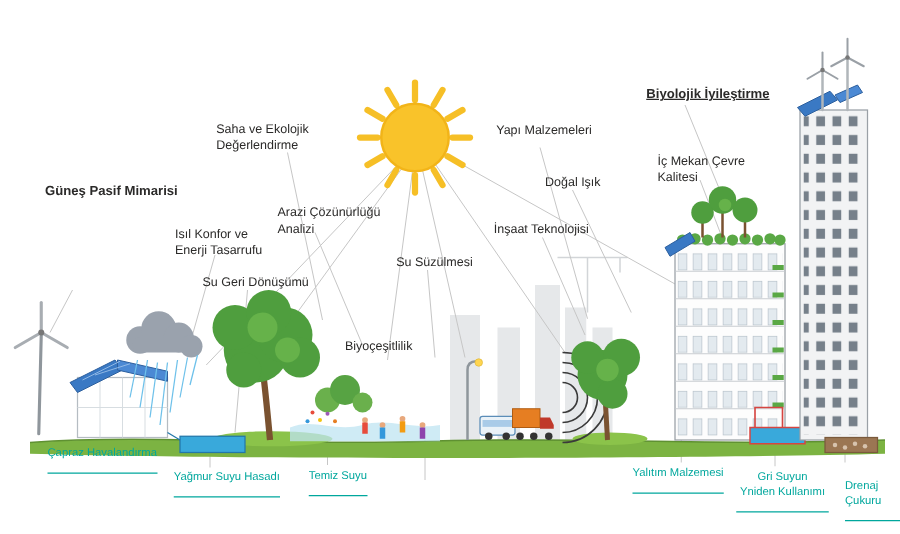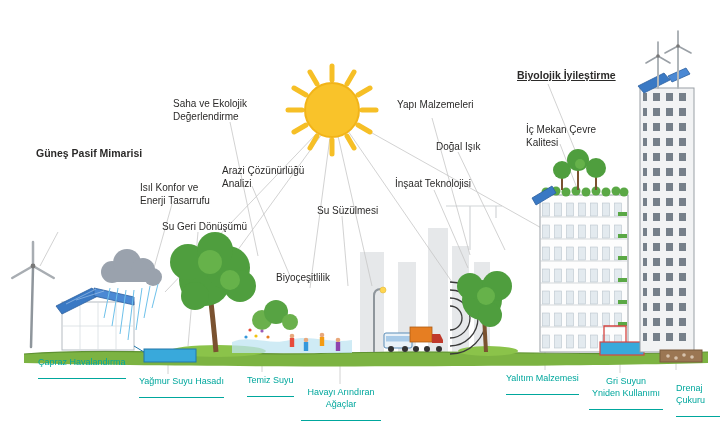--- a/index.html
+++ b/index.html
@@ -310,20 +310,18 @@
   <div class="lbl" style="left:397px;top:98px;text-align:center;">Yapı Malzemeleri</div>
   <div class="lbl" style="left:436px;top:140px;">Doğal Işık</div>
   <div class="lbl" style="left:378px;top:177px;padding-left:17px;">İnşaat Teknolojisi</div>
   <div class="lbl bold" style="left:517px;top:69px;text-decoration:underline;">Biyolojik İyileştirme</div>
   <div class="lbl center" style="left:526px;top:123px;width:82px;">İç Mekan Çevre
 Kalitesi</div>
 
   <div class="tlbl" style="left:38px;top:356px;">Çapraz Havalandırma</div>
   <div class="tlbl" style="left:139px;top:356px;margin-top:19px;">Yağmur Suyu Hasadı</div>
   <div class="tlbl" style="left:247px;top:374px;">Temiz Suyu</div>
-  <div class="tlbl center" style="left:301px;top:386px;width:80px;">Havayı Arındıran
-Ağaçlar</div>
   <div class="tlbl" style="left:506px;top:372px;">Yalıtım Malzemesi</div>
   <div class="tlbl center" style="left:589px;top:375px;width:74px;">Gri Suyun
 Yniden Kullanımı</div>
   <div class="tlbl" style="left:676px;top:372px;margin-top:10px;">Drenaj Çukuru</div>
 
 </div>
 
 </body></html>

